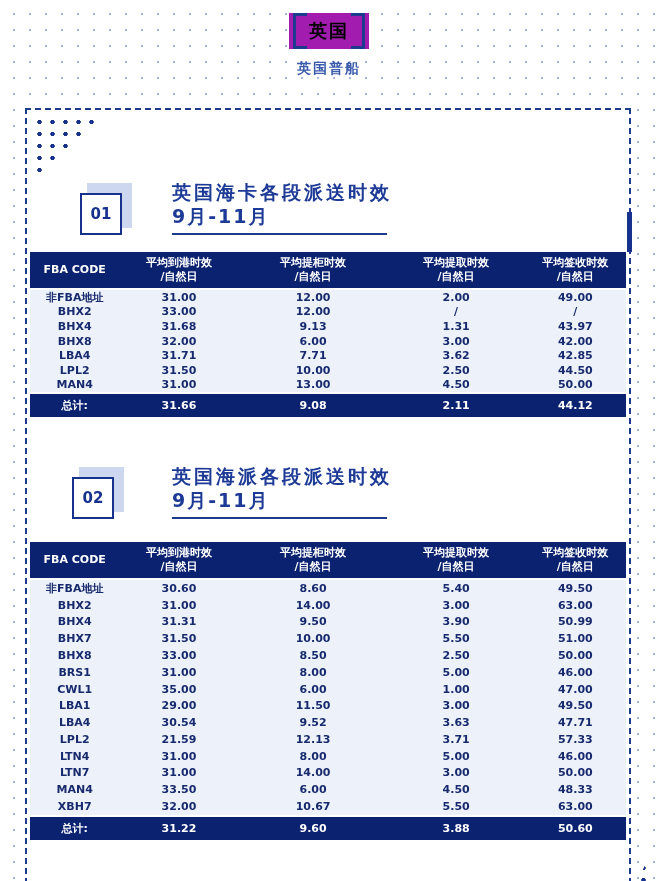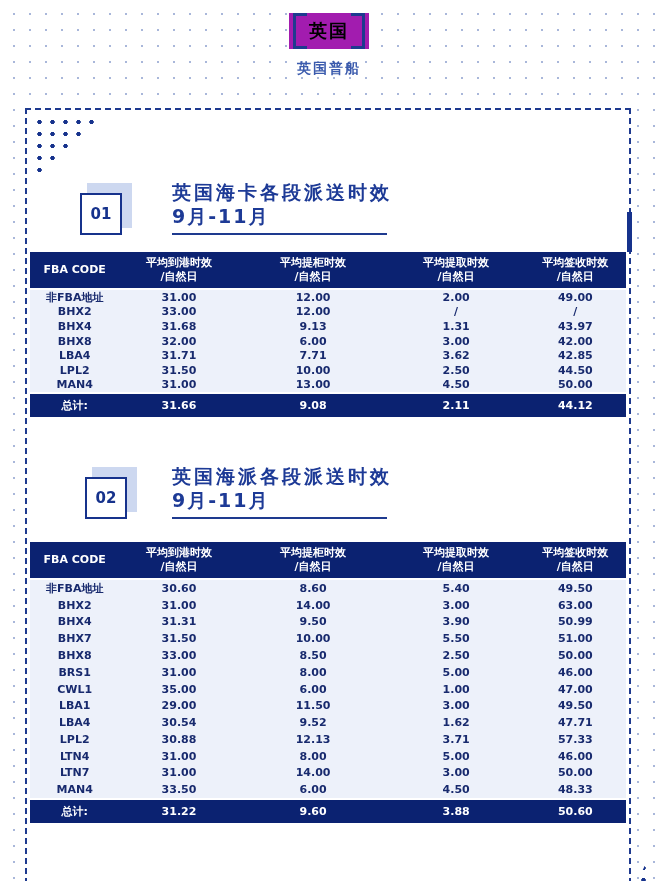--- a/index.html
+++ b/index.html
@@ -23,21 +23,21 @@
   .tri-dots{position:absolute;
     background-image:radial-gradient(circle,#16328c 2px,transparent 2.3px);
     background-size:13px 12px;background-position:2px 2px;}
   .tri-dots.tl{left:4px;top:4px;width:78px;height:72px;
     clip-path:polygon(0 0,100% 0,0 100%);}
   .tri-dots.br{left:556px;top:738px;width:70px;height:150px;
     clip-path:polygon(100% 0,100% 100%,0 100%);}
   .accent-bar{position:absolute;left:600px;top:102px;width:5px;height:40px;background:#16328c;}
   .badge{position:absolute;width:70px;height:62px;}
   .badge.b1{left:45px;top:73px;margin-left:8px;}
-  .badge.b2{left:58px;top:357px;}
+  .badge.b2{left:45px;top:357px;}
   .badge .shadow{position:absolute;left:7px;top:0;width:45px;height:45px;background:#cdd8f0;}
   .badge .box{position:absolute;left:0;top:10px;width:38px;height:38px;background:#fff;
     border:2px solid #16328c;display:flex;align-items:center;justify-content:center;
     font-size:15px;font-weight:bold;color:#16328c;}
   .section-title{position:absolute;left:145px;}
   .section-title.s1{top:70px;}
   .section-title.s2{top:354px;}
   .st-line{font-size:19px;font-weight:bold;color:#1d3a96;letter-spacing:3px;line-height:24px;}
   .st-period{font-size:19px;font-weight:bold;color:#1d3a96;letter-spacing:2px;line-height:24px;margin-top:0;}
   .st-underline{width:215px;height:2px;background:#1e3a8f;margin-top:5px;}
@@ -265,26 +265,26 @@
           <td>LBA1</td>
           <td>29.00</td>
           <td>11.50</td>
           <td>3.00</td>
           <td>49.50</td>
         </tr>
         <tr>
           <td>LBA4</td>
           <td>30.54</td>
           <td>9.52</td>
-          <td>1.62</td>
+          <td>3.63</td>
           <td>47.71</td>
         </tr>
         <tr>
           <td>LPL2</td>
-          <td>30.88</td>
+          <td>21.59</td>
           <td>12.13</td>
           <td>3.71</td>
           <td>57.33</td>
         </tr>
         <tr>
           <td>LTN4</td>
           <td>31.00</td>
           <td>8.00</td>
           <td>5.00</td>
           <td>46.00</td>
@@ -296,20 +296,27 @@
           <td>3.00</td>
           <td>50.00</td>
         </tr>
         <tr>
           <td>MAN4</td>
           <td>33.50</td>
           <td>6.00</td>
           <td>4.50</td>
           <td>48.33</td>
         </tr>
+        <tr>
+          <td>XBH7</td>
+          <td>32.00</td>
+          <td>10.67</td>
+          <td>5.50</td>
+          <td>63.00</td>
+        </tr>
       </tbody>
     <tfoot>
         <tr>
           <td>总计:</td>
           <td>31.22</td>
           <td>9.60</td>
           <td>3.88</td>
           <td>50.60</td>
         </tr>
       </tfoot>

